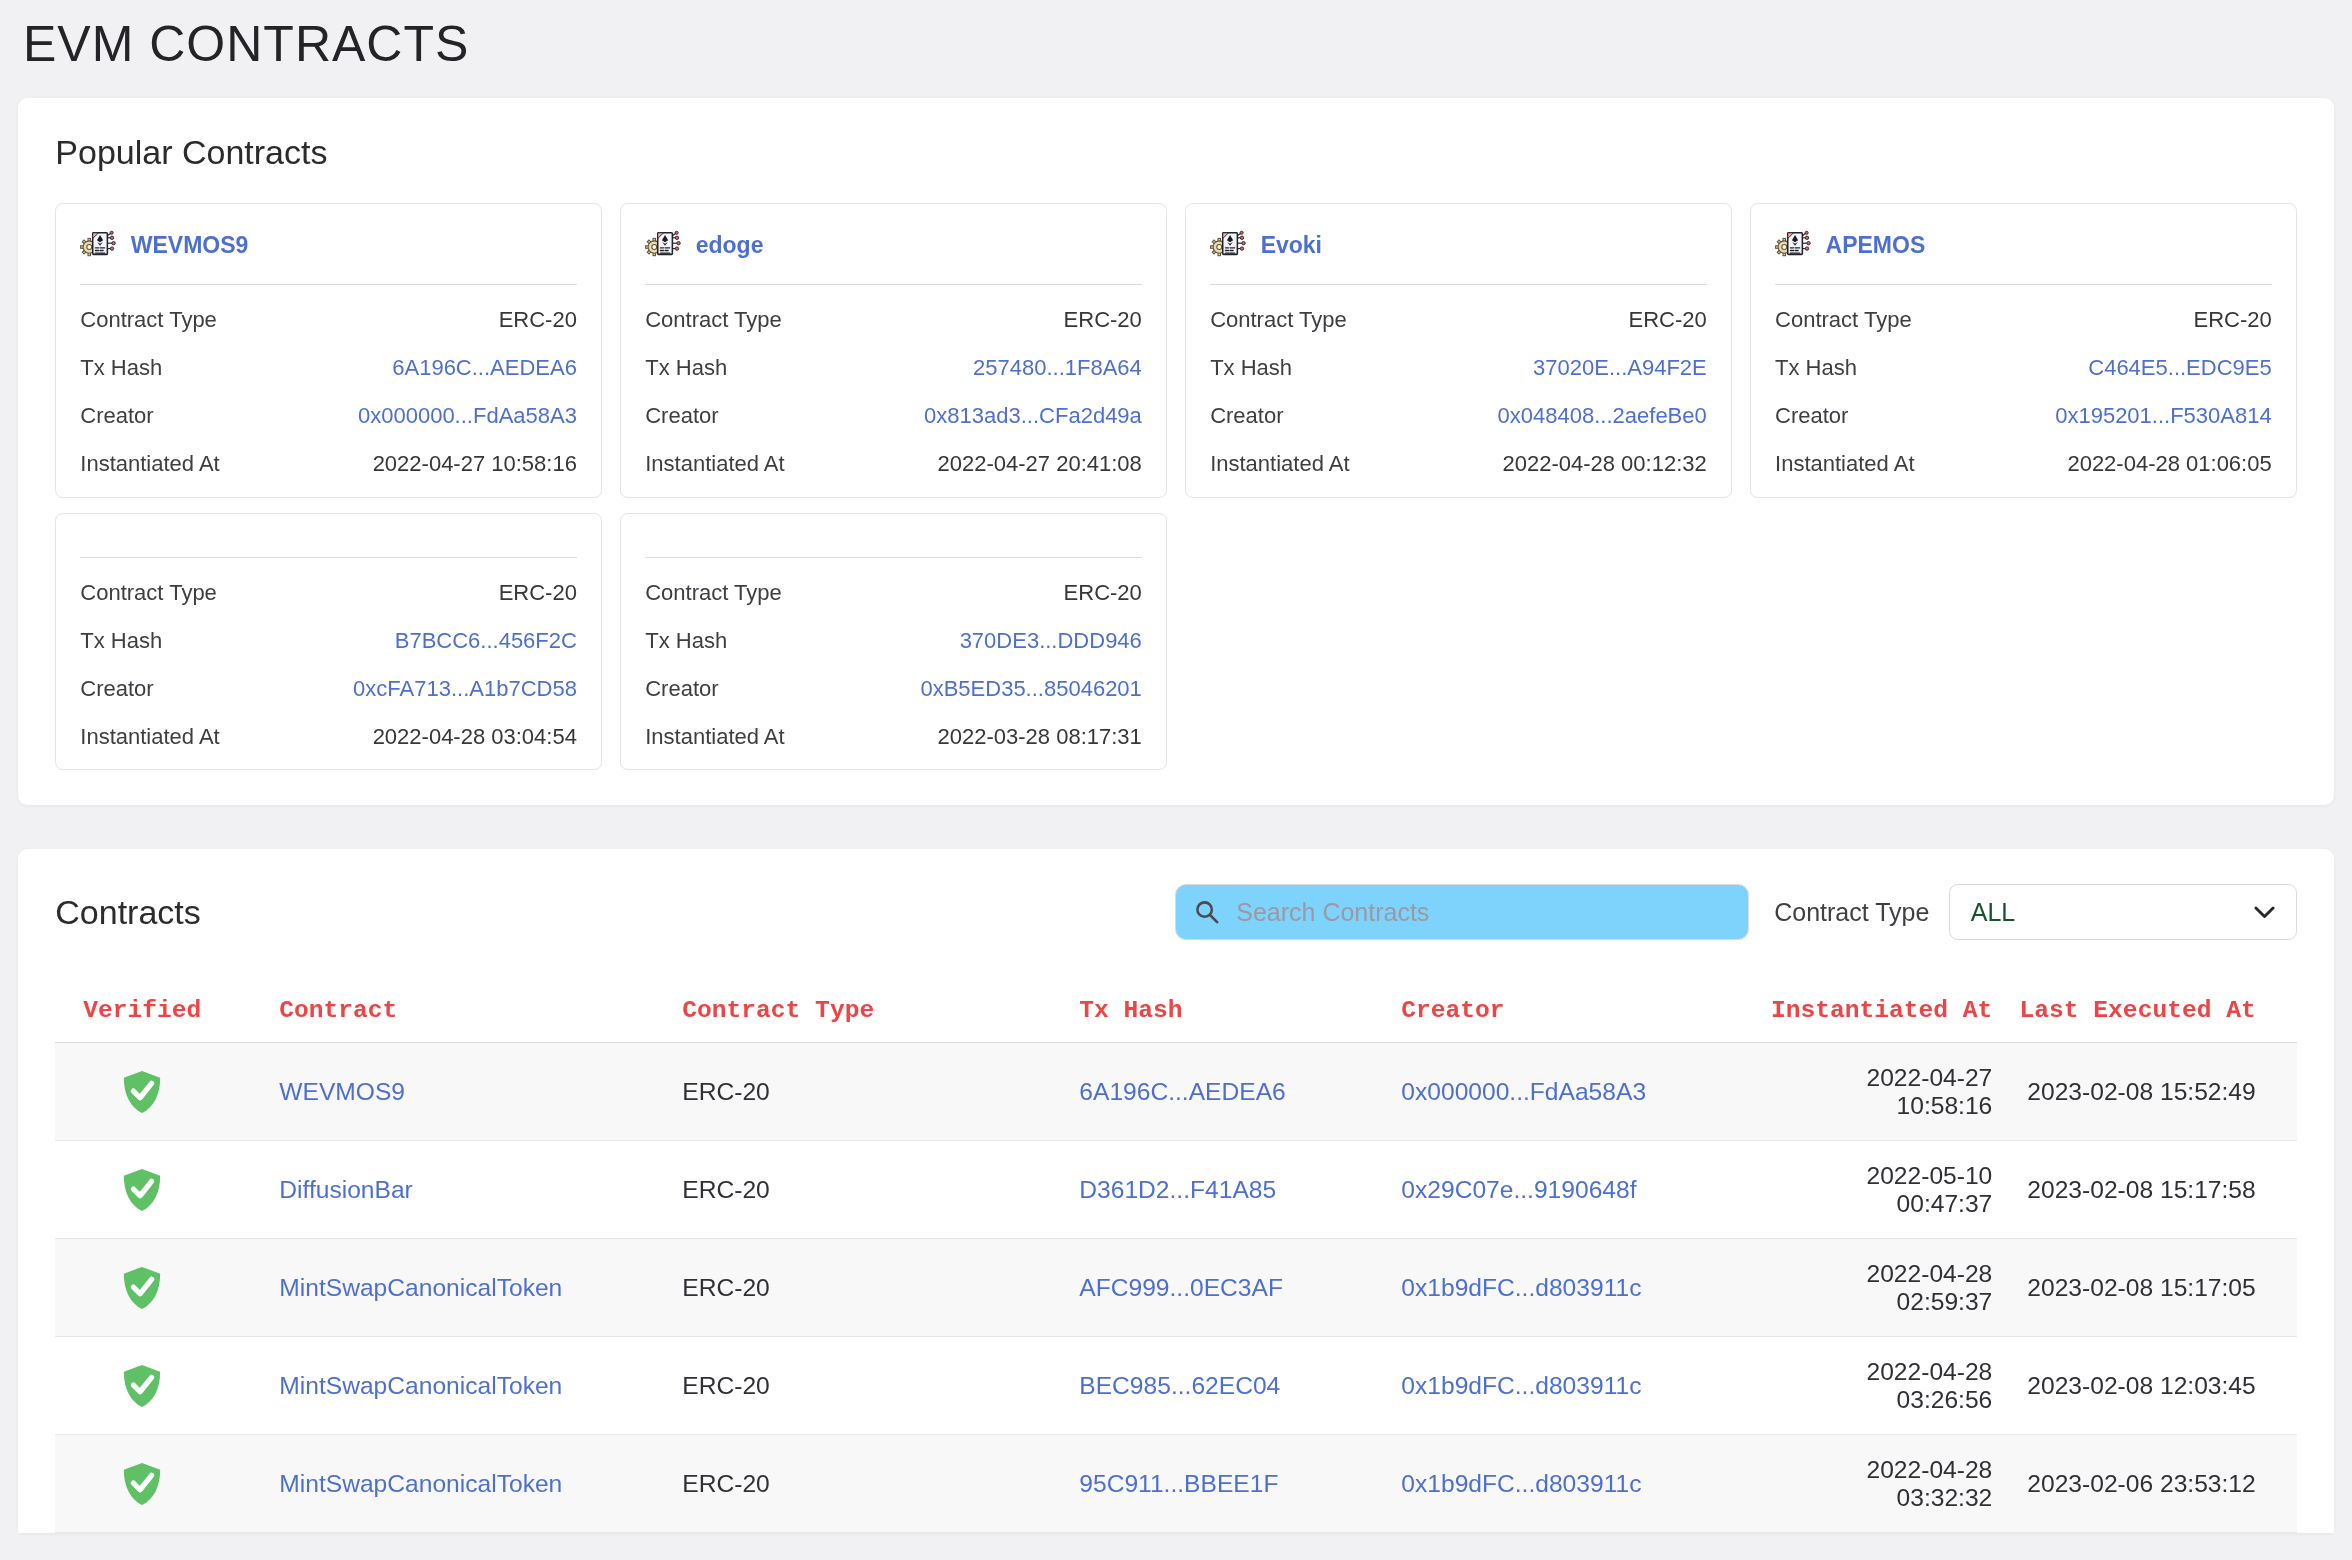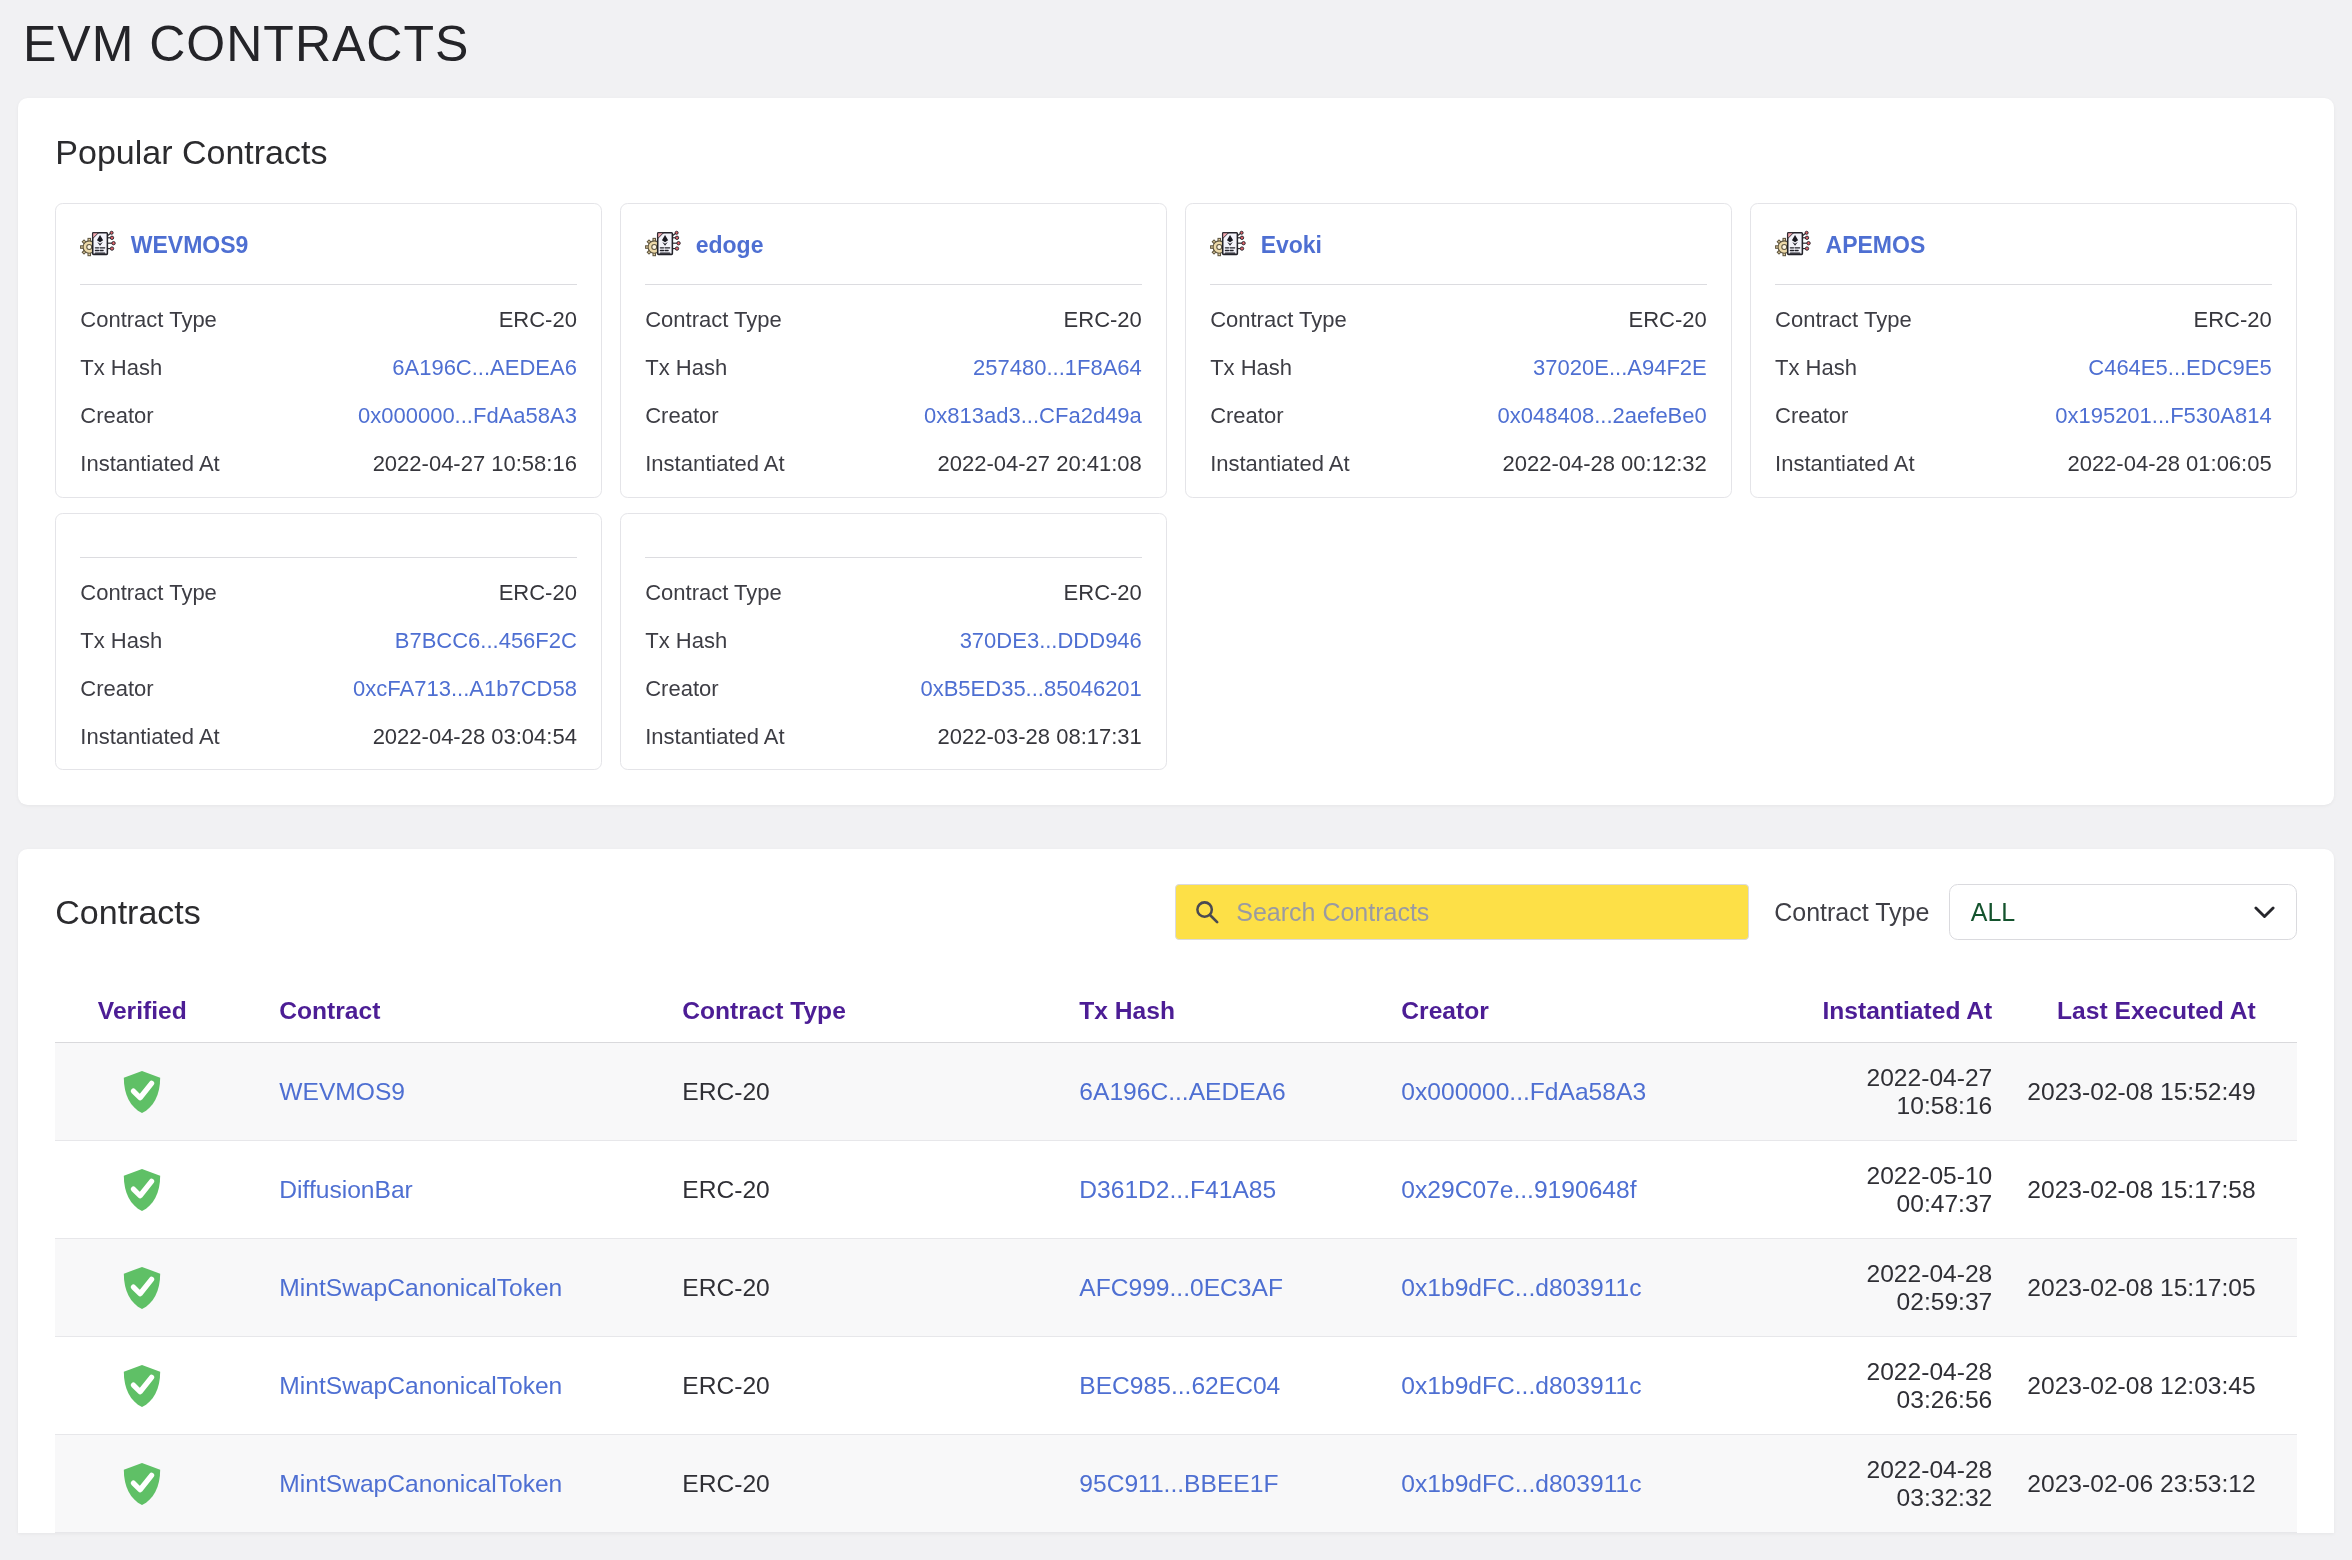--- a/index.html
+++ b/index.html
@@ -46,27 +46,27 @@
   .val-dark { color: #36363c; }
   .val-link { color: #4e6fd2; text-decoration: none; cursor: pointer; }
 
   
   .contracts-card { margin-top: 44px; padding-bottom: 0; border-bottom-left-radius: 0; border-bottom-right-radius: 0; }
   .contracts-header { display: flex; align-items: center; }
   .search-wrap { margin-left: auto; position: relative; width: 574px; height: 56px; }
   .search-wrap input {
     width: 100%; height: 100%;
     border: 1.4px solid #dadade;
-    border-radius: 4px;
+    border-radius: 11px;
     padding: 0 19.3px 0 60px;
     font-size: 25px;
     color: #333;
     font-family: inherit;
     outline: none;
-    background: #fde047;
+    background: #7dd3fc;
   }
   .search-wrap input::placeholder { color: #9a9aa2; }
   .search-icon { position: absolute; left: 18.3px; top: 14.5px; width: 27px; height: 27px; }
   .filter-label { margin: 0 19.3px 0 25px; font-size: 25px; color: #3f3f46; }
   .select-box {
     width: 348px; height: 56px;
     border: 1.4px solid #dadade;
     border-radius: 8.7px;
     display: flex; align-items: center; justify-content: space-between;
     padding: 0 21px;
@@ -76,21 +76,21 @@
   }
 
   
   .contracts-table { margin-top: 39px; }
   .t-grid {
     display: grid;
     grid-template-columns: 174px 403px 397px 322px 415px 226px 1fr;
     padding-right: 41px;
     align-items: center;
   }
-  .t-head { height: 64px; font-size: 24.6px; font-weight: 700; color: #4c1d95; border-bottom: 1px solid #d9d9dc; }
+  .t-head { height: 64px; font-size: 24.6px; font-weight: 700; color: #ef4444; border-bottom: 1px solid #d9d9dc; font-family: Liberation Mono, monospace; }
   .t-row  { height: 98px; font-size: 24.6px; border-bottom: 1px solid #e7e7ea; }
   .t-row.striped { background: #f8f8f9; }
   .c1 { display: flex; justify-content: center; text-align: center; }
   .t-head .c1 { display: block; text-align: center; }
   .c2, .c3, .c4, .c5 { padding-left: 50px; }
   .c6, .c7 { text-align: right; }
   .cell-dark { color: #2f2f35; }
   .cell-link { color: #4e6fd2; text-decoration: none; cursor: pointer; }
 </style>
 </head>

